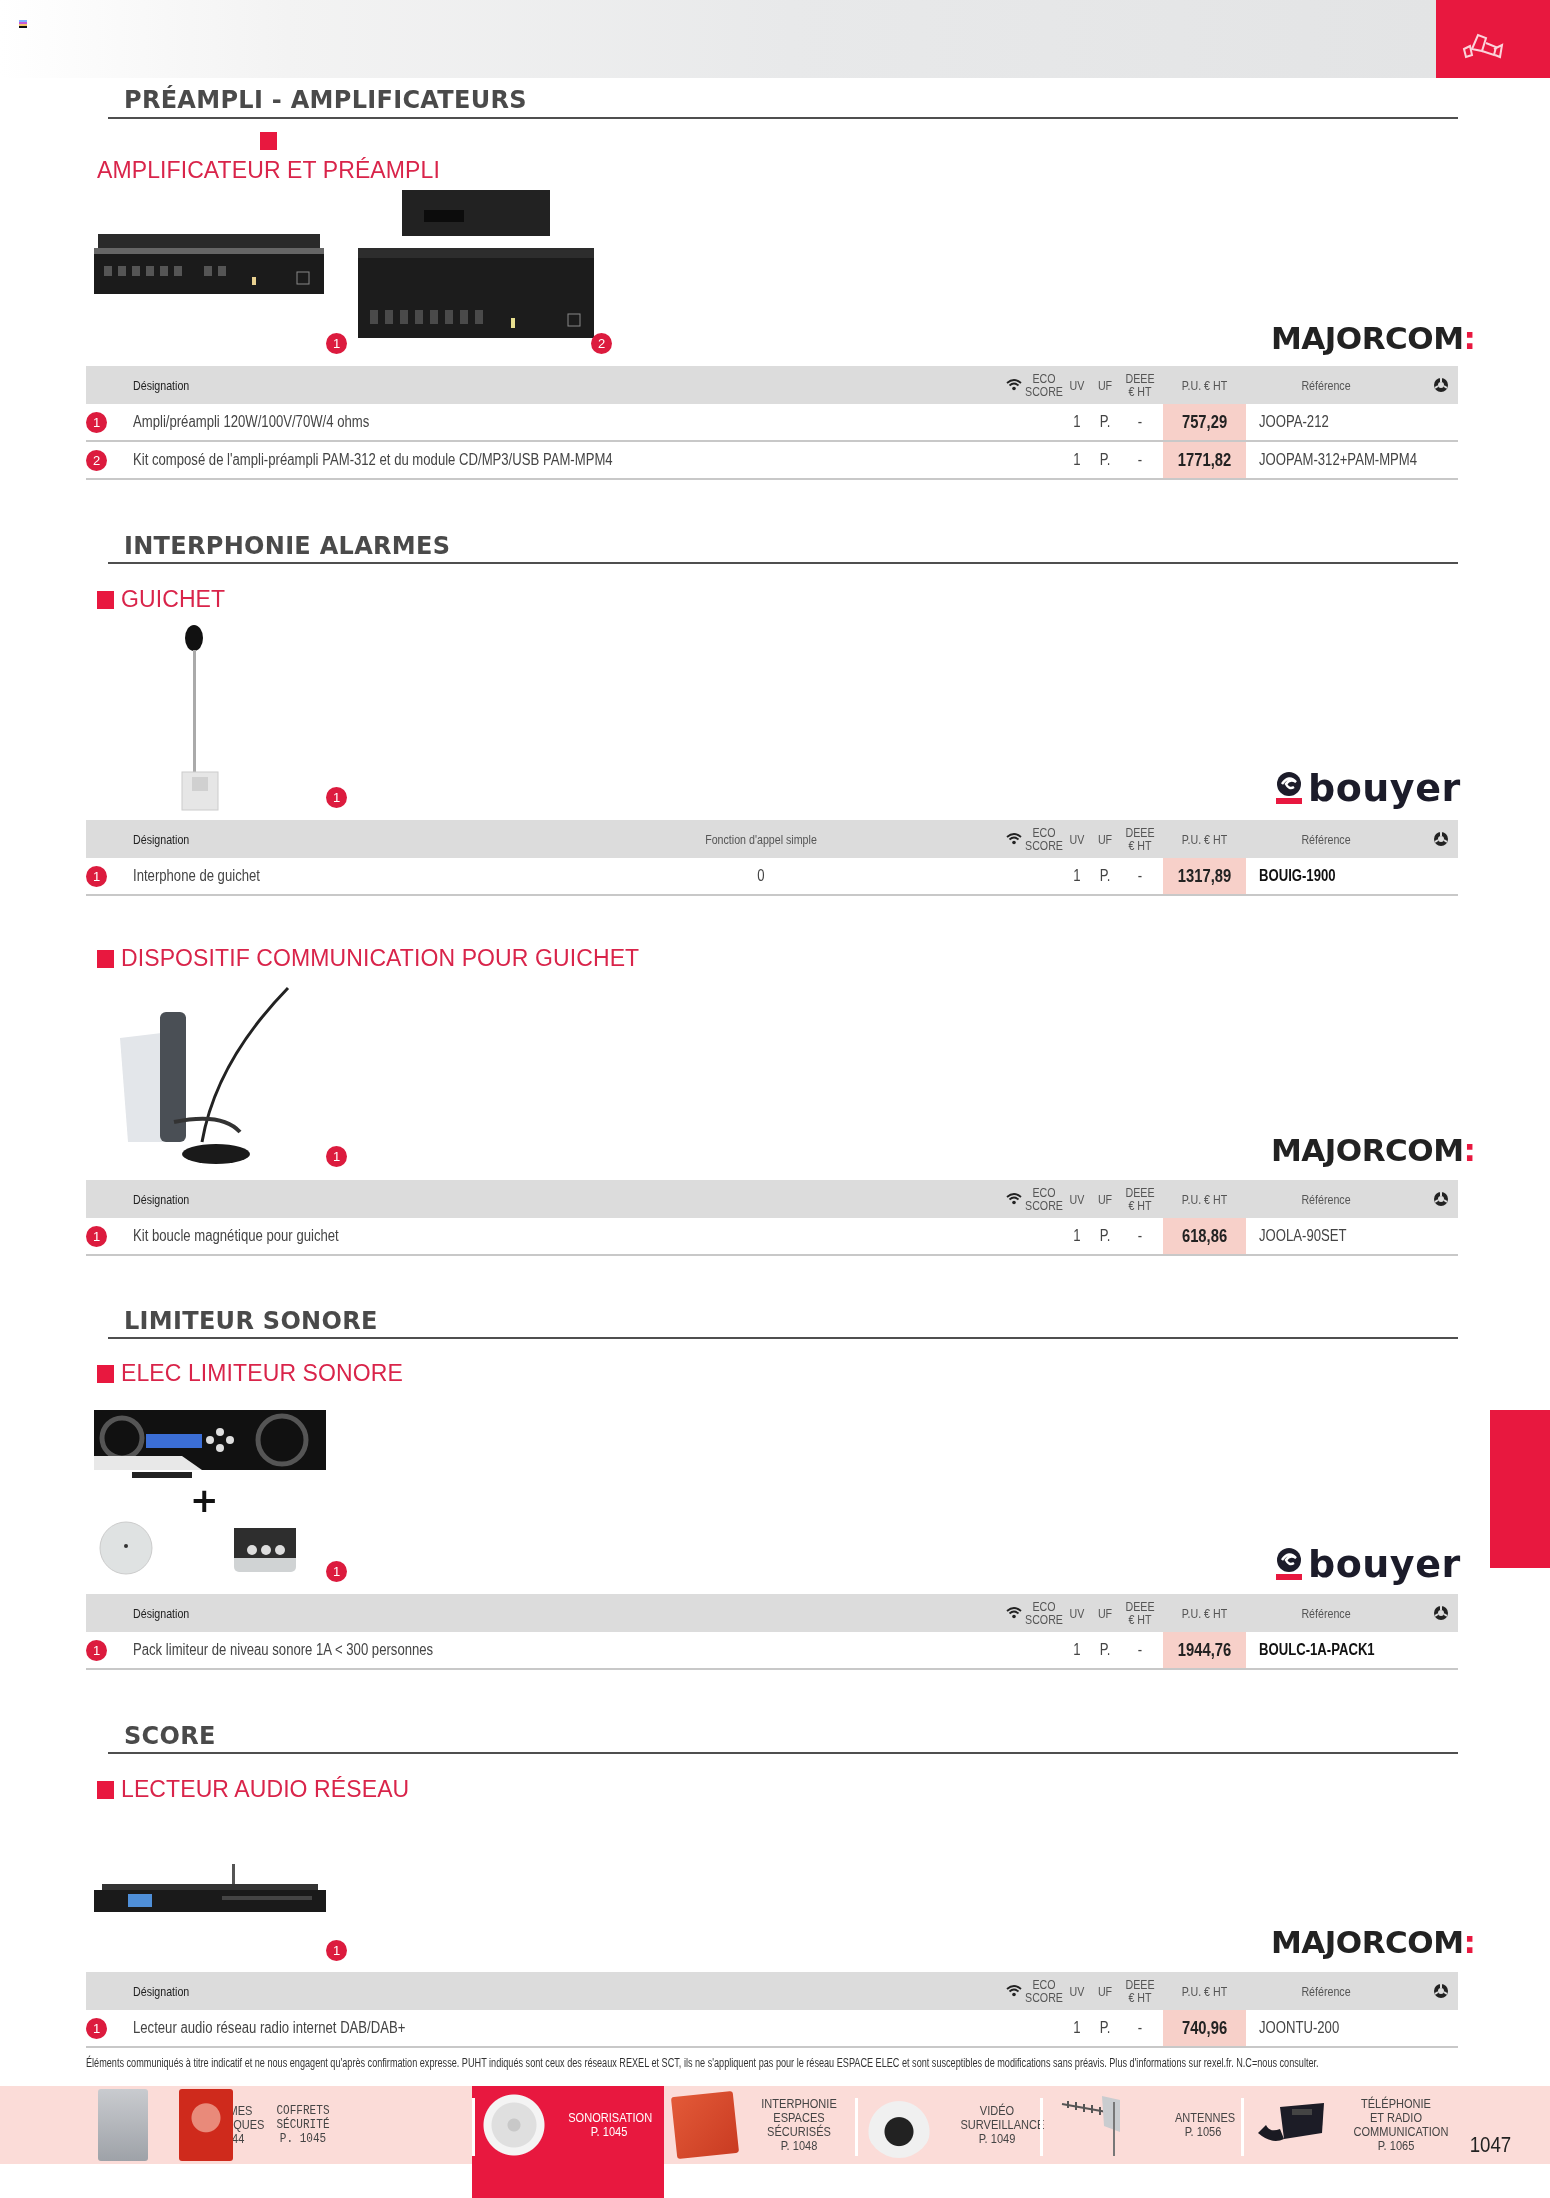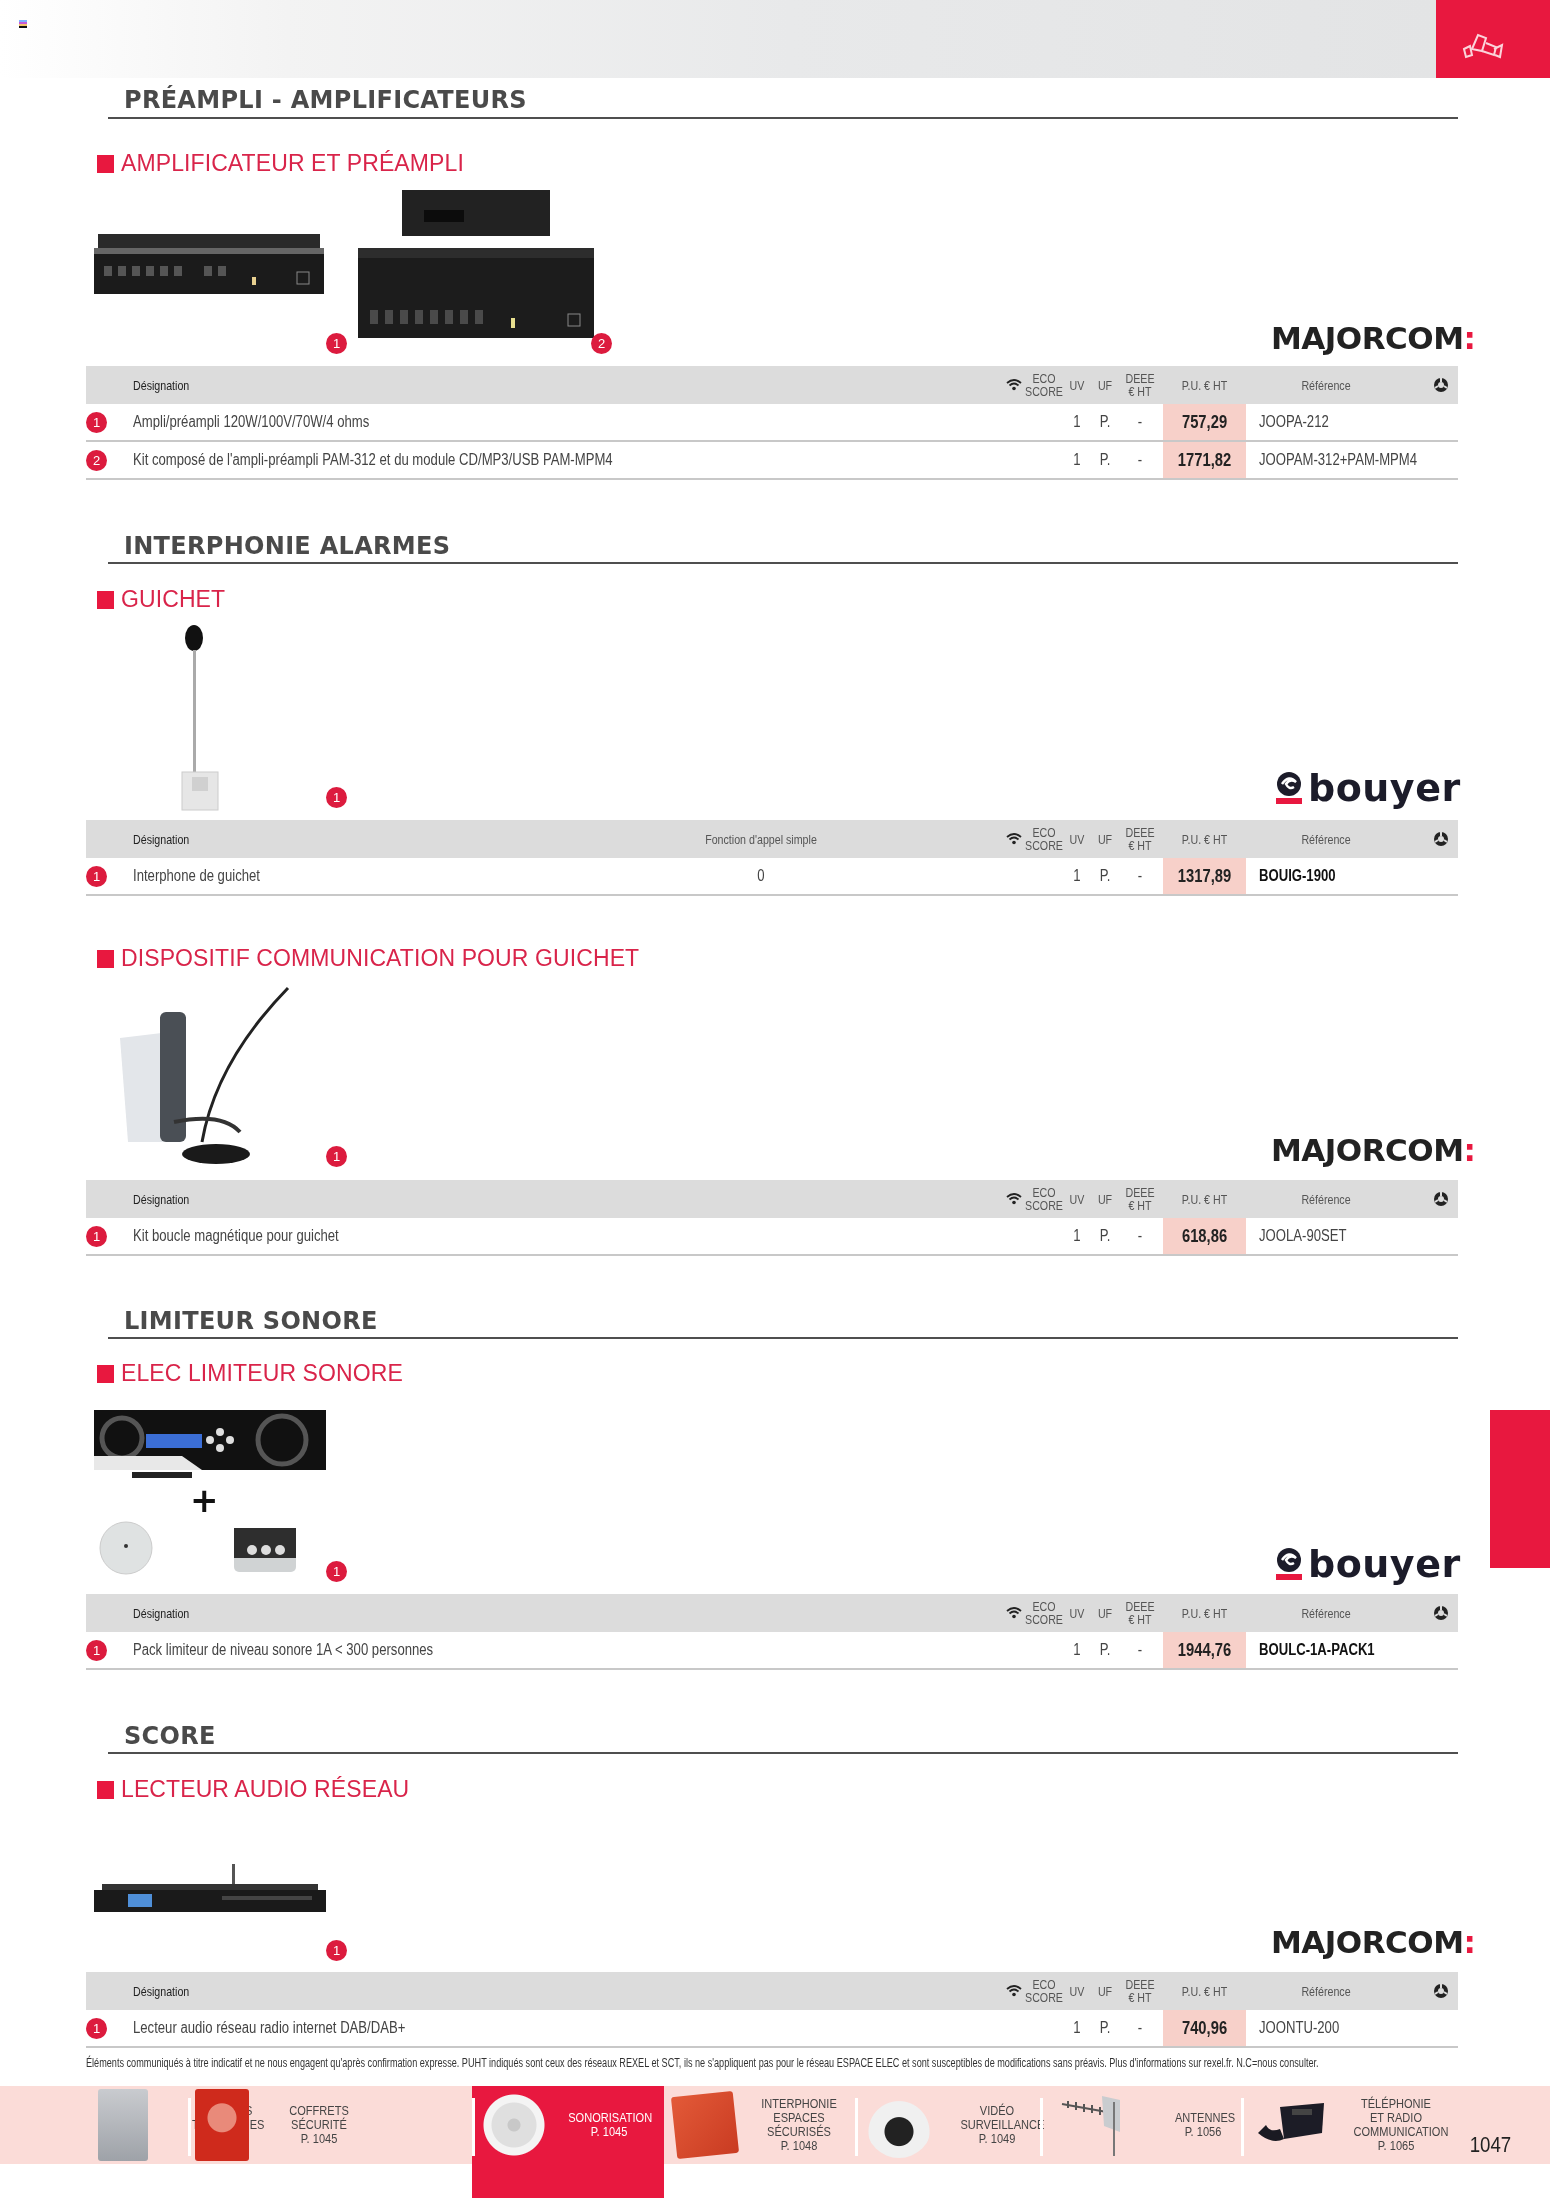--- a/index.html
+++ b/index.html
@@ -73,21 +73,21 @@
     <path d="M2 20 L8 17 L10 26 L4 28 Z"></path>
     <path d="M10 20 L16 6 L24 9 L20 22 Z"></path>
     <path d="M20 22 L32 26 L34 18 L24 14"></path>
     <path d="M32 20 L40 16 L38 28 L33 26"></path>
   </svg>
 </div>
 <div class="side-tab"></div>
 
 <div class="section-title" style="top:86px;">PRÉAMPLI - AMPLIFICATEURS</div>
 <div class="section-rule" style="top:117px;"></div>
-<div class="sub-title" style="top:150px;">
+<div class="sub-title" style="top:132px;flex-direction:column;">
   <span class="sq"></span>
   <span>AMPLIFICATEUR ET PRÉAMPLI</span>
 </div>
 
 <div class="prod-img" style="left:92px;top:232px;width:234px;height:66px;">
   <svg width="234" height="66" viewBox="0 0 234 66">
     <rect x="6" y="2" width="222" height="16" fill="#2a2a2a"></rect>
     <rect x="2" y="16" width="230" height="6" fill="#666"></rect>
     <rect x="2" y="22" width="230" height="40" fill="#1b1b1b"></rect>
     <g fill="#555">
@@ -465,21 +465,21 @@
 <div class="nav-item" style="left:98px;top:2086px;">
   <div class="thumb" style="background:linear-gradient(180deg,#c9cbcf,#9ea2a8);width:50px;height:72px;"></div>
   <div class="lbl" style="margin-left:38px;width:80px;">
     <div>ALARMES</div>
       <div>TECHNIQUES</div>
       <div>P. 1044</div>
   </div>
 </div>
 <div class="nav-sep" style="left:188px;top:2098px;"></div>
 
-<div class="nav-item" style="left:195px;top:2086px;">
+<div class="nav-item" style="left:179px;top:2086px;font-family:Liberation Mono, monospace;">
   <div class="thumb" style="background:radial-gradient(circle at 50% 40%,#e98a7a 0 14px,#cf2a1c 15px);width:54px;height:72px;"></div>
   <div class="lbl" style="margin-left:35px;width:70px;">
     <div>COFFRETS</div>
       <div>SÉCURITÉ</div>
       <div>P. 1045</div>
   </div>
 </div>
 <div class="nav-sep" style="left:472px;top:2098px;"></div>
 
 <div class="nav-item" style="left:481px;top:2086px;">

